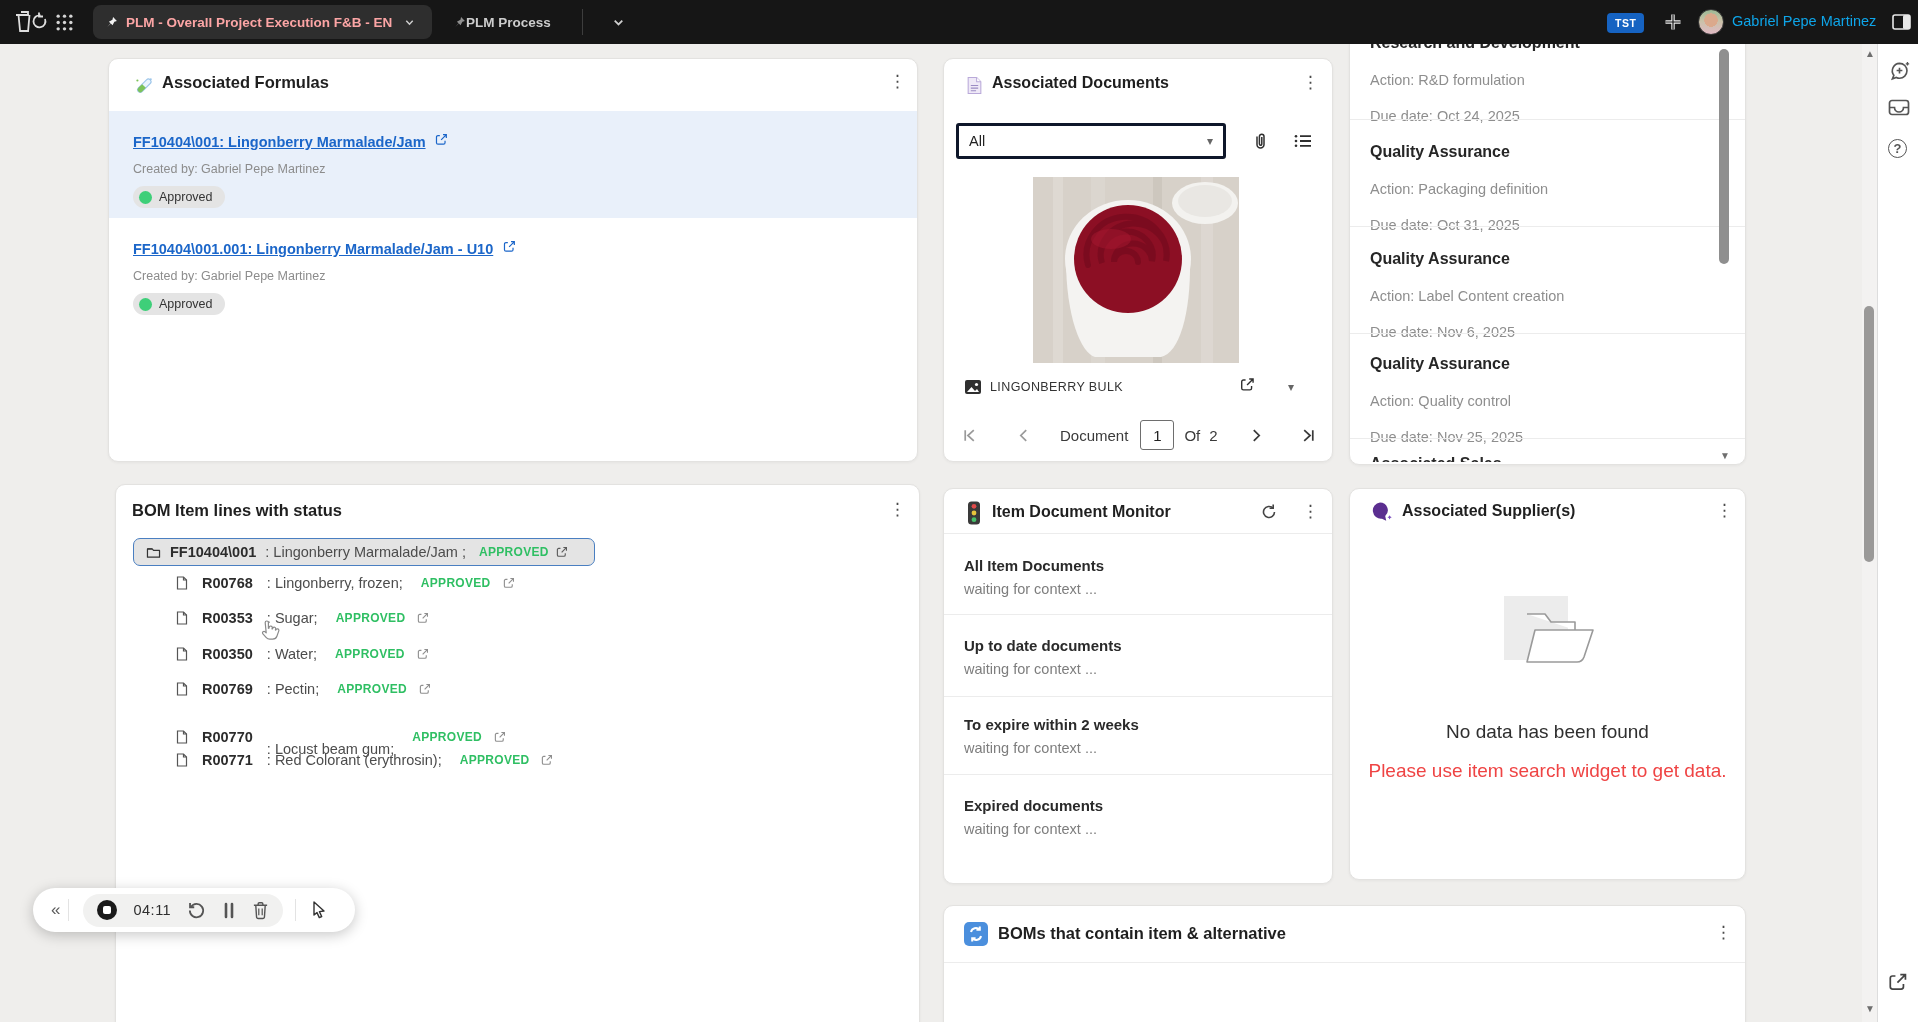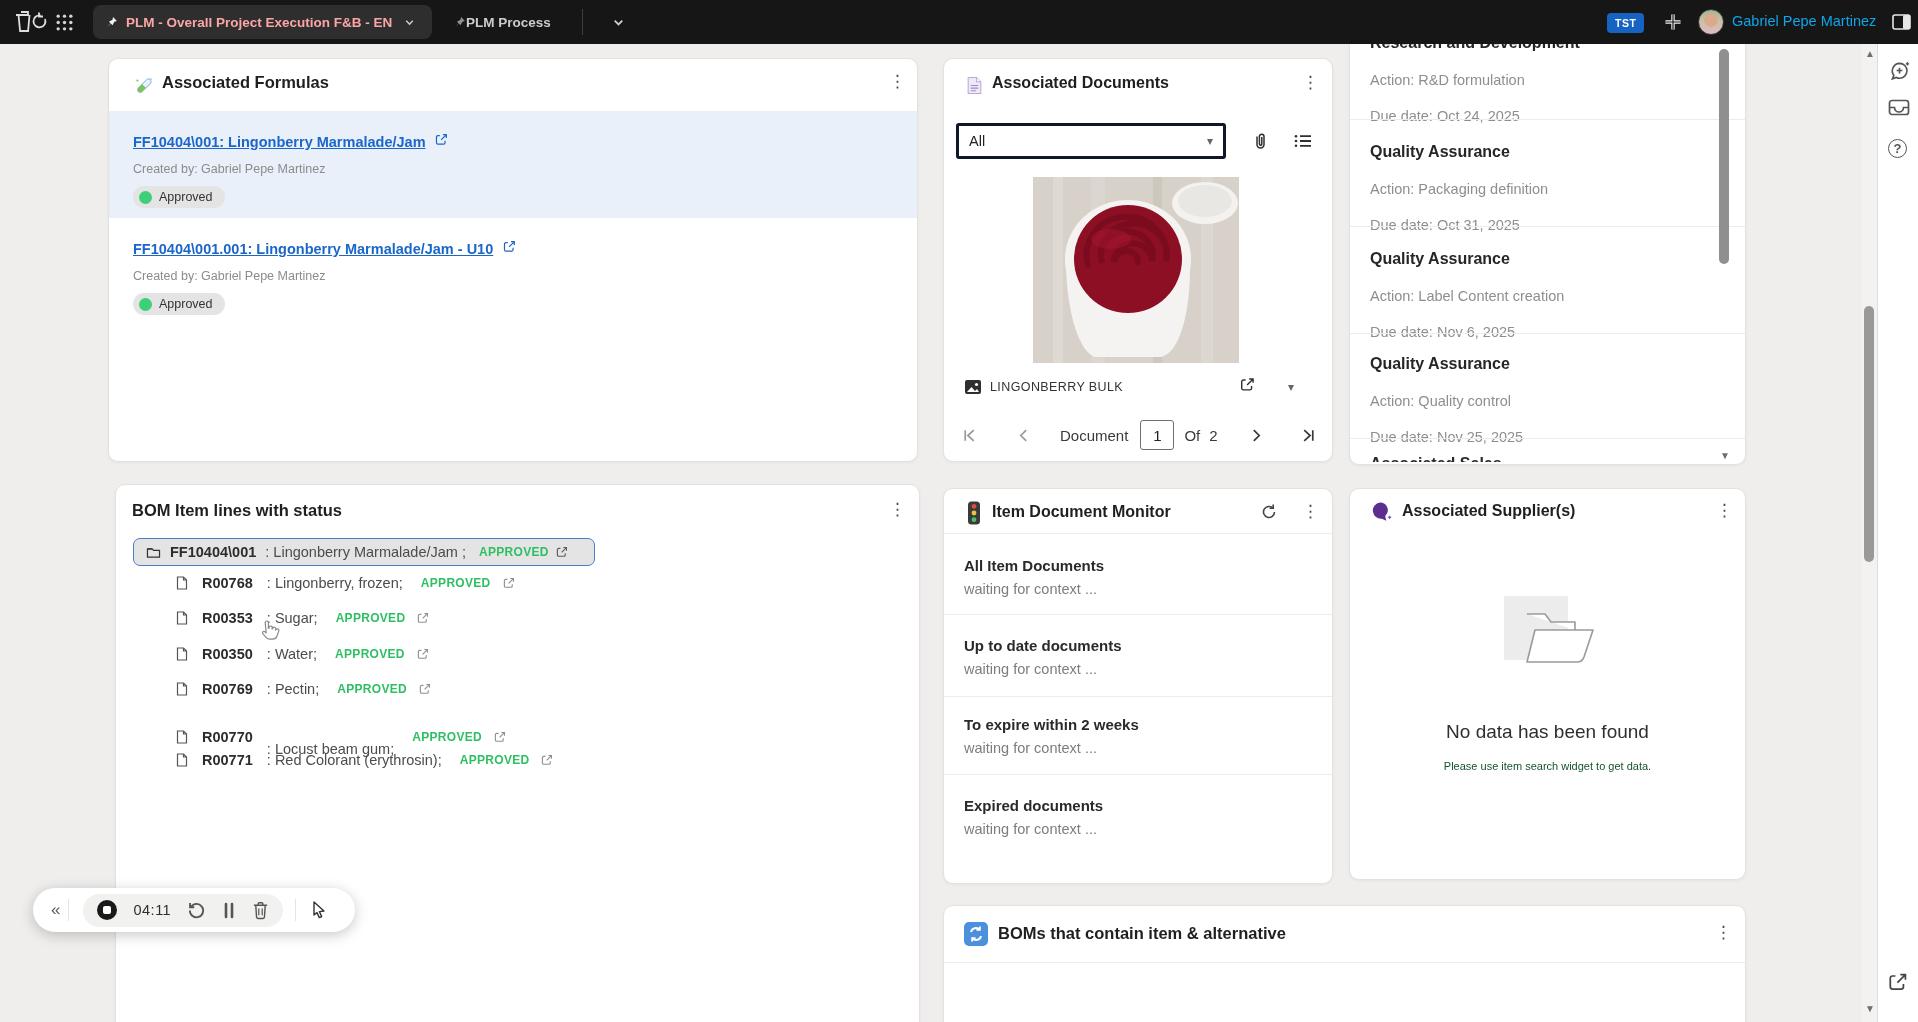--- a/index.html
+++ b/index.html
@@ -57,21 +57,21 @@
   .bom-row{position:absolute;display:flex;align-items:center;gap:14px;cursor:pointer;text-align:right;}
   .bom-id{font-size:14.5px;font-weight:bold;color:#2c2c2c;white-space:pre;}
   .bom-rest{font-size:14.5px;color:#4c4c4c;white-space:pre;}
   .approved{font-size:12px;font-weight:bold;color:#2fbf63;letter-spacing:.3px;white-space:pre;}
   
   .m-sec{position:absolute;left:20px;width:340px;}
   .m-title{font-size:15px;font-weight:bold;color:#2a2a2a;line-height:19px;}
   .m-sub{font-size:14.5px;color:#7d7d7d;line-height:18px;margin-top:5px;}
   
   .empty-title{position:absolute;width:100%;text-align:center;font-size:19px;color:#2f2f2f;}
-  .empty-sub{position:absolute;width:100%;text-align:center;font-size:11px;color:#14532d;}
+  .empty-sub{position:absolute;width:100%;text-align:center;font-size:19px;color:#ef4444;}
   
   .right-rail{position:absolute;left:1877px;top:44px;width:41px;height:978px;background:#fff;
     border-left:1px solid #ddd;box-sizing:border-box;z-index:20;}
   .rail-icon{position:absolute;left:10px;cursor:pointer;}
   .help-circle{width:19px;height:19px;border:1.7px solid #555;border-radius:50%;display:flex;
     align-items:center;justify-content:center;font-size:13px;font-weight:bold;color:#555;box-sizing:border-box;}
   .main-scroll{position:absolute;left:1862px;top:44px;width:15px;height:978px;background:#f3f2f1;z-index:20;}
   .main-thumb{position:absolute;left:2px;width:10px;border-radius:5px;background:#9a9998;}
   
   .recorder{position:absolute;left:33px;top:888px;width:322px;height:44px;background:#fff;border-radius:24px;

